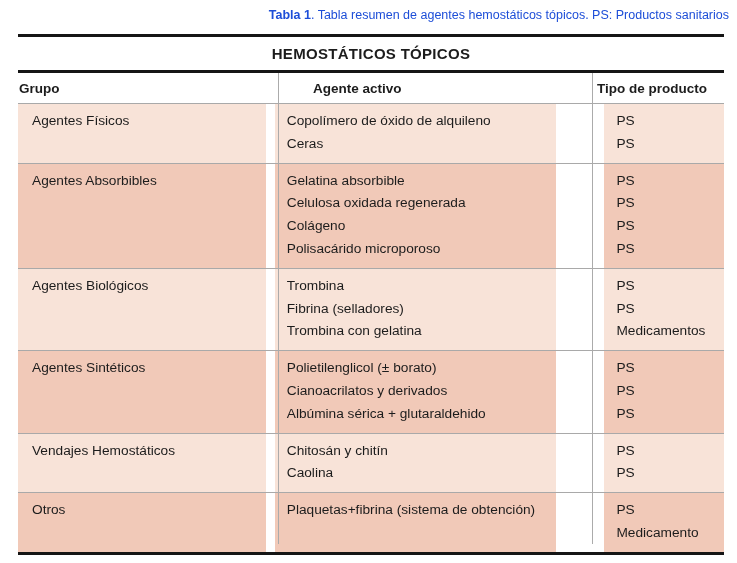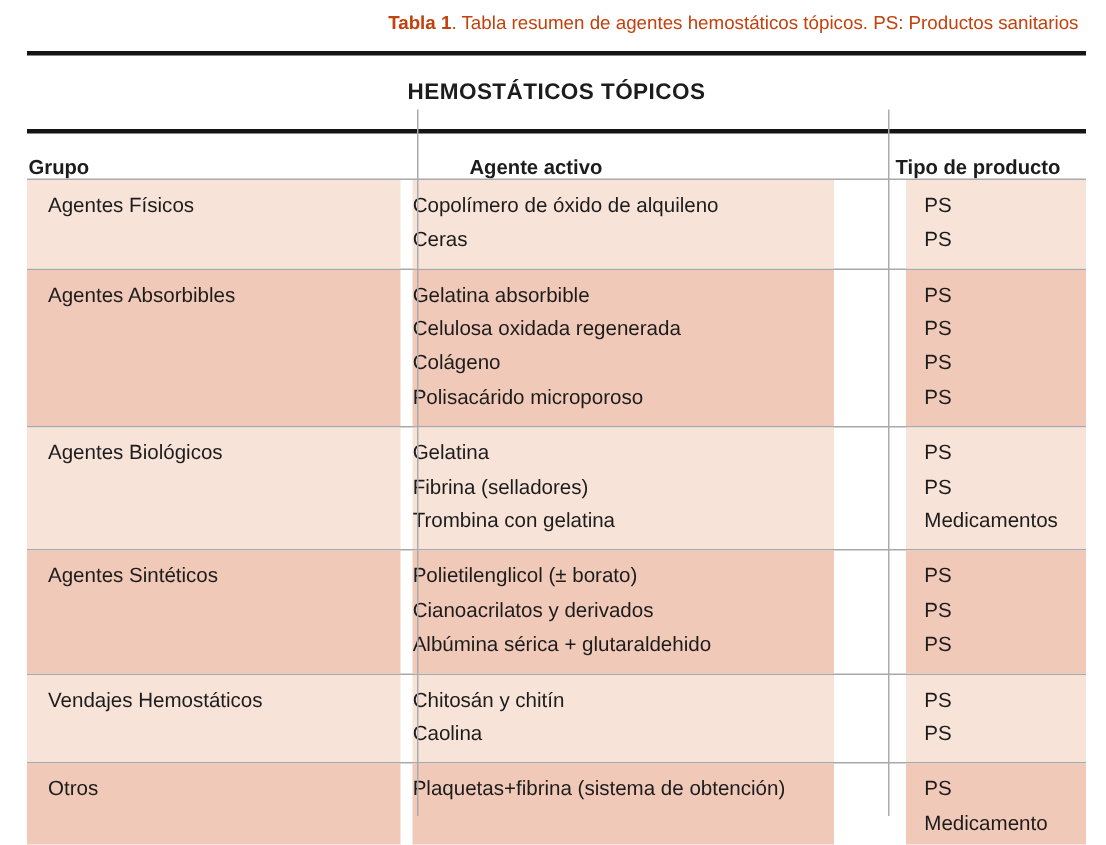--- a/index.html
+++ b/index.html
@@ -10,55 +10,55 @@
     --text:#1c1c1c;
   }
   *{box-sizing:border-box;}
   html,body{margin:0;padding:0;}
   body{
     width:737px;height:563px;position:relative;background:#ffffff;
     font-family:"Liberation Sans", sans-serif;color:var(--text);
     cursor:default;overflow:hidden;
   }
   .caption{
-    position:absolute;top:7px;left:0;right:18px;
-    text-align:right;font-size:12.5px;line-height:16px;color:#c2410c;
+    position:absolute;top:7px;left:0;right:8px;
+    text-align:right;font-size:12.5px;line-height:16px;color:#1d4ed8;
     white-space:nowrap;
     padding-left:44px;
   }
   .caption b{font-weight:bold;}
   .table-wrap{
     position:absolute;left:18px;top:34px;width:706px;
   }
   .rule{height:3px;background:var(--rule);}
   .title-band{
-    height:49px;display:flex;align-items:center;justify-content:center;
+    height:33px;display:flex;align-items:center;justify-content:center;
     font-weight:bold;font-size:15px;letter-spacing:0.3px;
   }
   .header-row{
-    height:30px;display:flex;align-items:flex-end;
+    height:30px;display:flex;align-items:center;
     font-weight:bold;font-size:13.5px;
   }
   .h1{width:263px;padding-left:1px;}
   .h2{width:314px;padding-left:32px;}
   .h3{width:129px;padding-left:2px;}
   .rows{position:relative;}
   .trow{
     display:flex;align-items:stretch;
     border-top:1px solid var(--divider);
   }
   .trow.light .cell{background:var(--row-light);}
   .trow.dark  .cell{background:var(--row-dark);}
   .cell{
     padding-top:6px;padding-bottom:7px;
     font-size:13.7px;line-height:22.8px;
   }
   .c1{width:269px;padding-left:14px;}
   .gap1{width:9px;}
-  .c2{width:305px;}
+  .c2{width:305px;padding-left:12px;}
   .gap2{width:9px;}
   .c3{width:129px;padding-left:12px;margin-left:40px;}
   .line{white-space:nowrap;}
   .vline{
     position:absolute;width:1px;background:#ababab;
     top:39px;height:471px;z-index:2;
   }
   .vline.v1{left:260px;}
   .vline.v2{left:574px;}
 </style>
@@ -114,21 +114,21 @@
           <div class="line">PS</div>
           <div class="line">PS</div>
         </div>
       </div>
       <div class="trow light">
         <div class="cell c1">
           <div class="line">Agentes Biológicos</div>
         </div>
         <div class="gap1"></div>
         <div class="cell c2">
-          <div class="line">Gelatina</div>
+          <div class="line">Trombina</div>
           <div class="line">Fibrina (selladores)</div>
           <div class="line">Trombina con gelatina</div>
         </div>
         <div class="gap2"></div>
         <div class="cell c3">
           <div class="line">PS</div>
           <div class="line">PS</div>
           <div class="line">Medicamentos</div>
         </div>
       </div>

